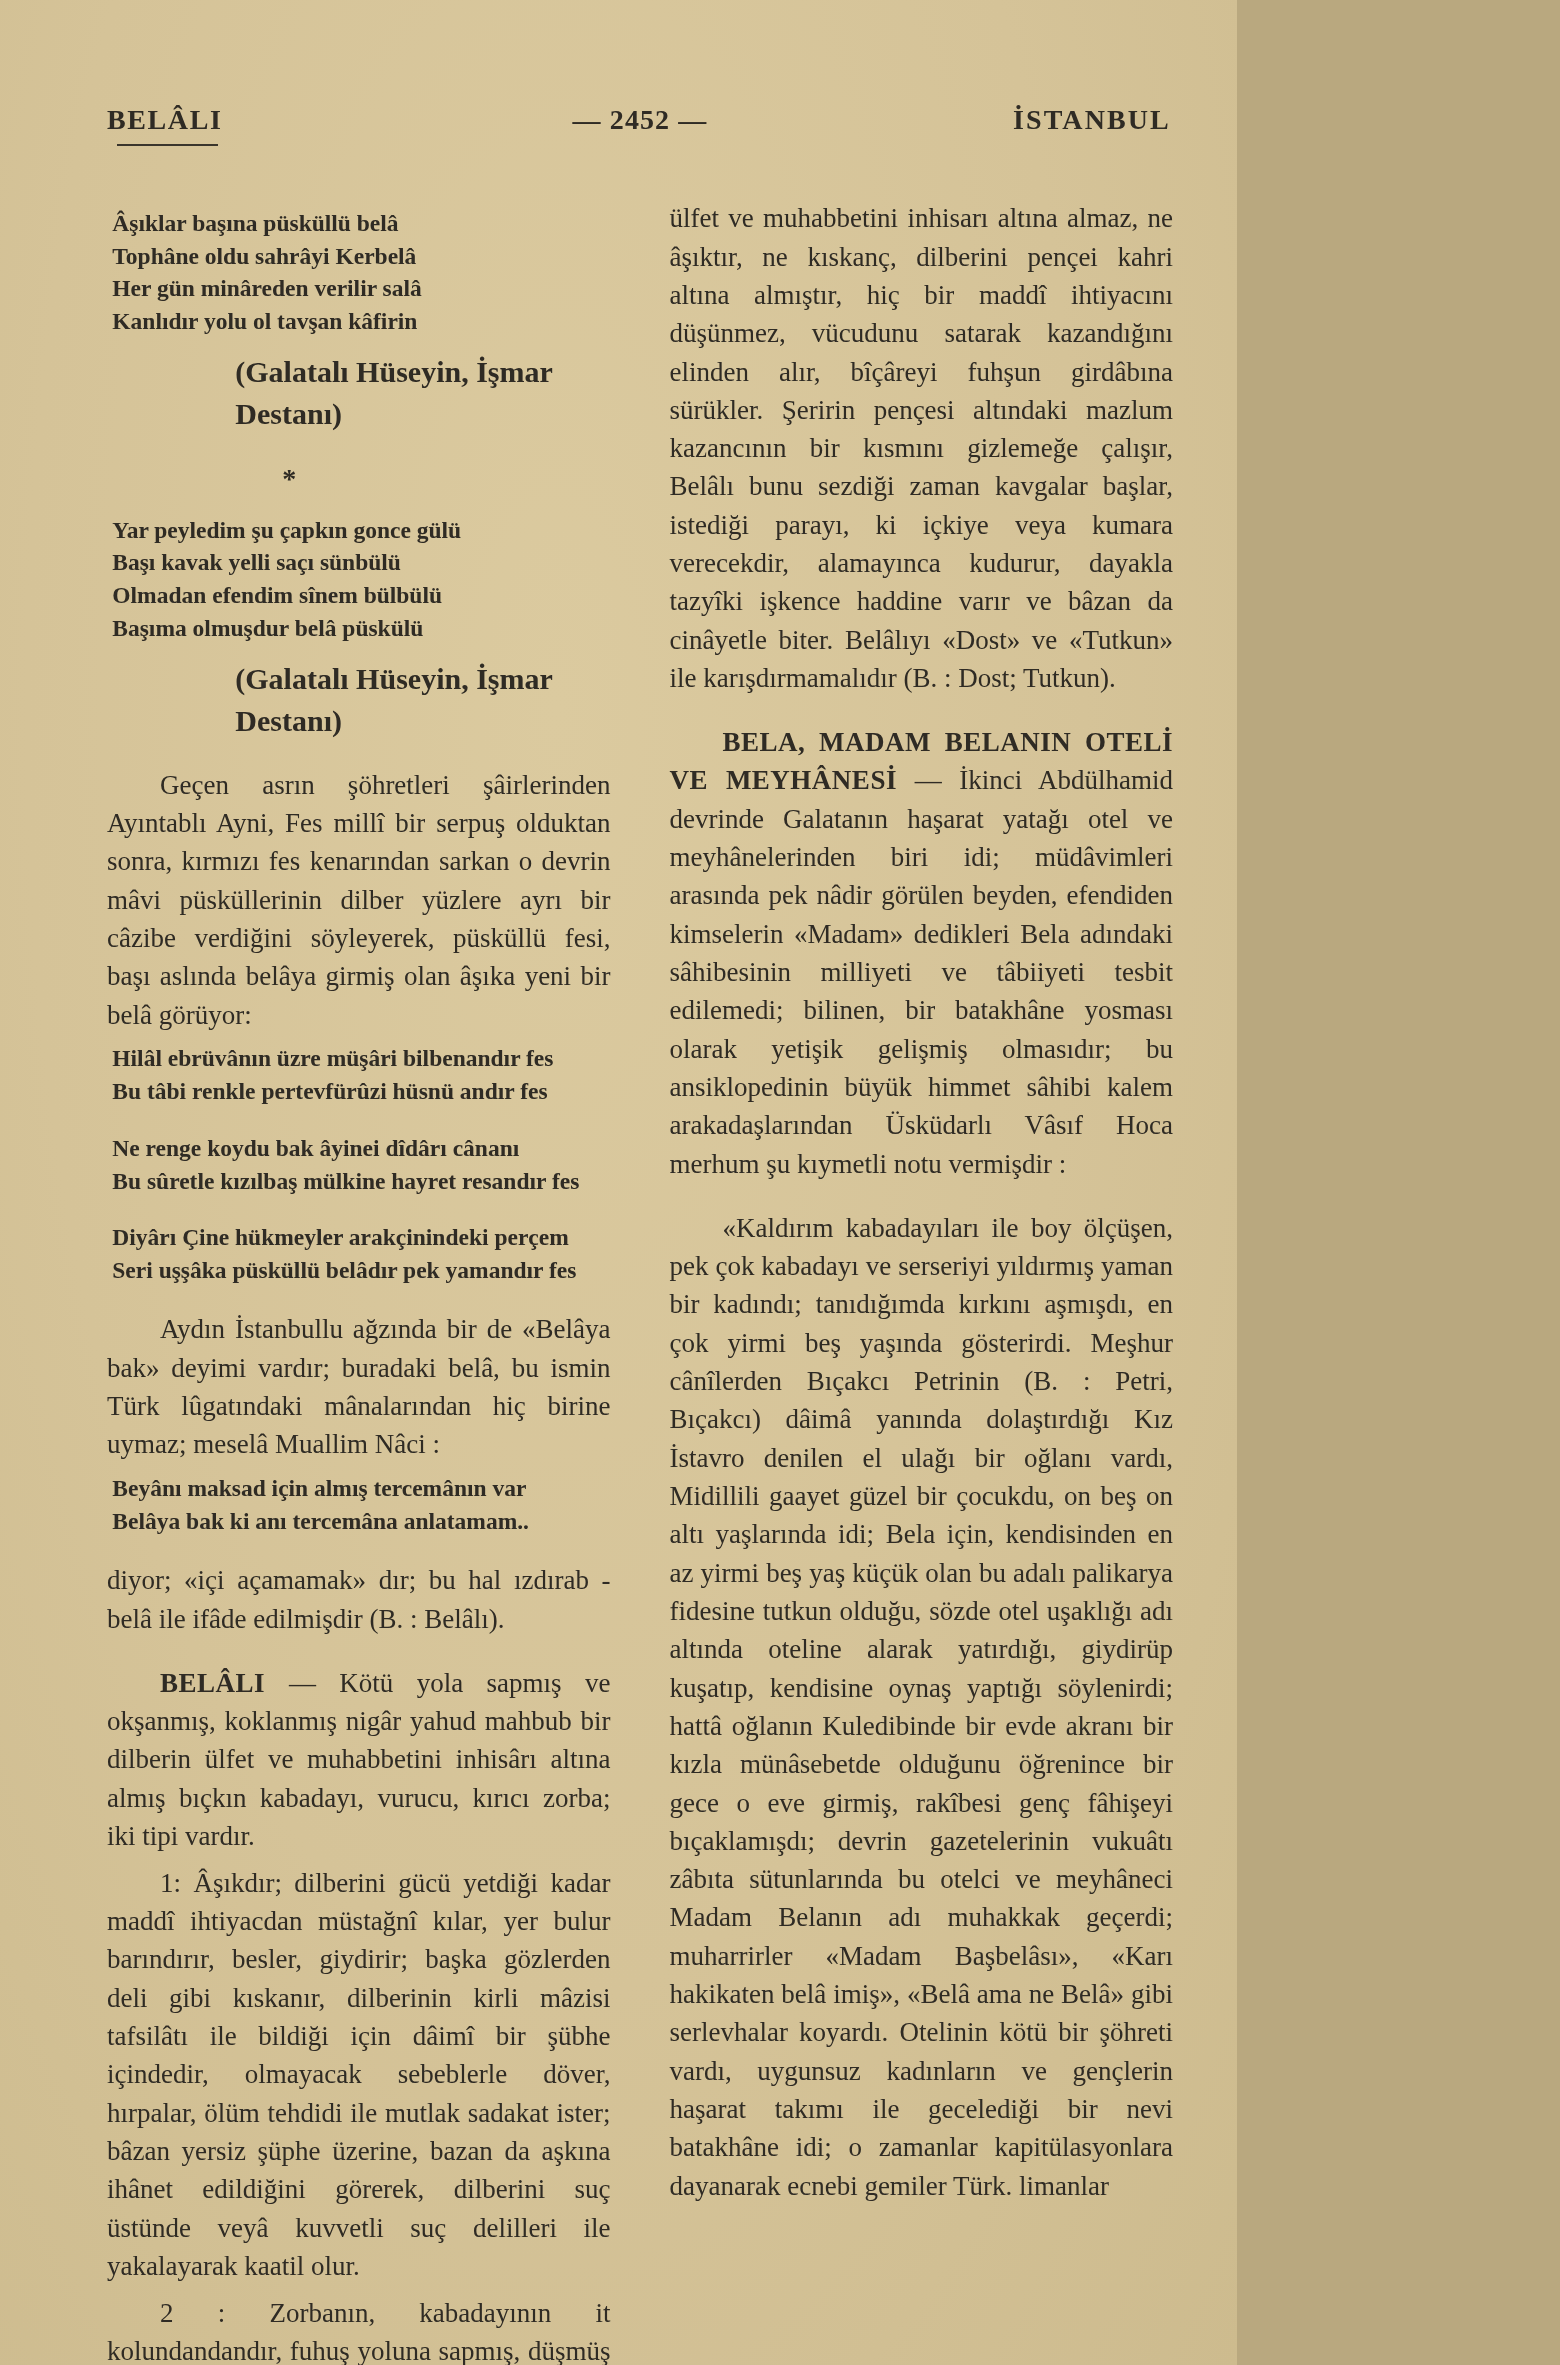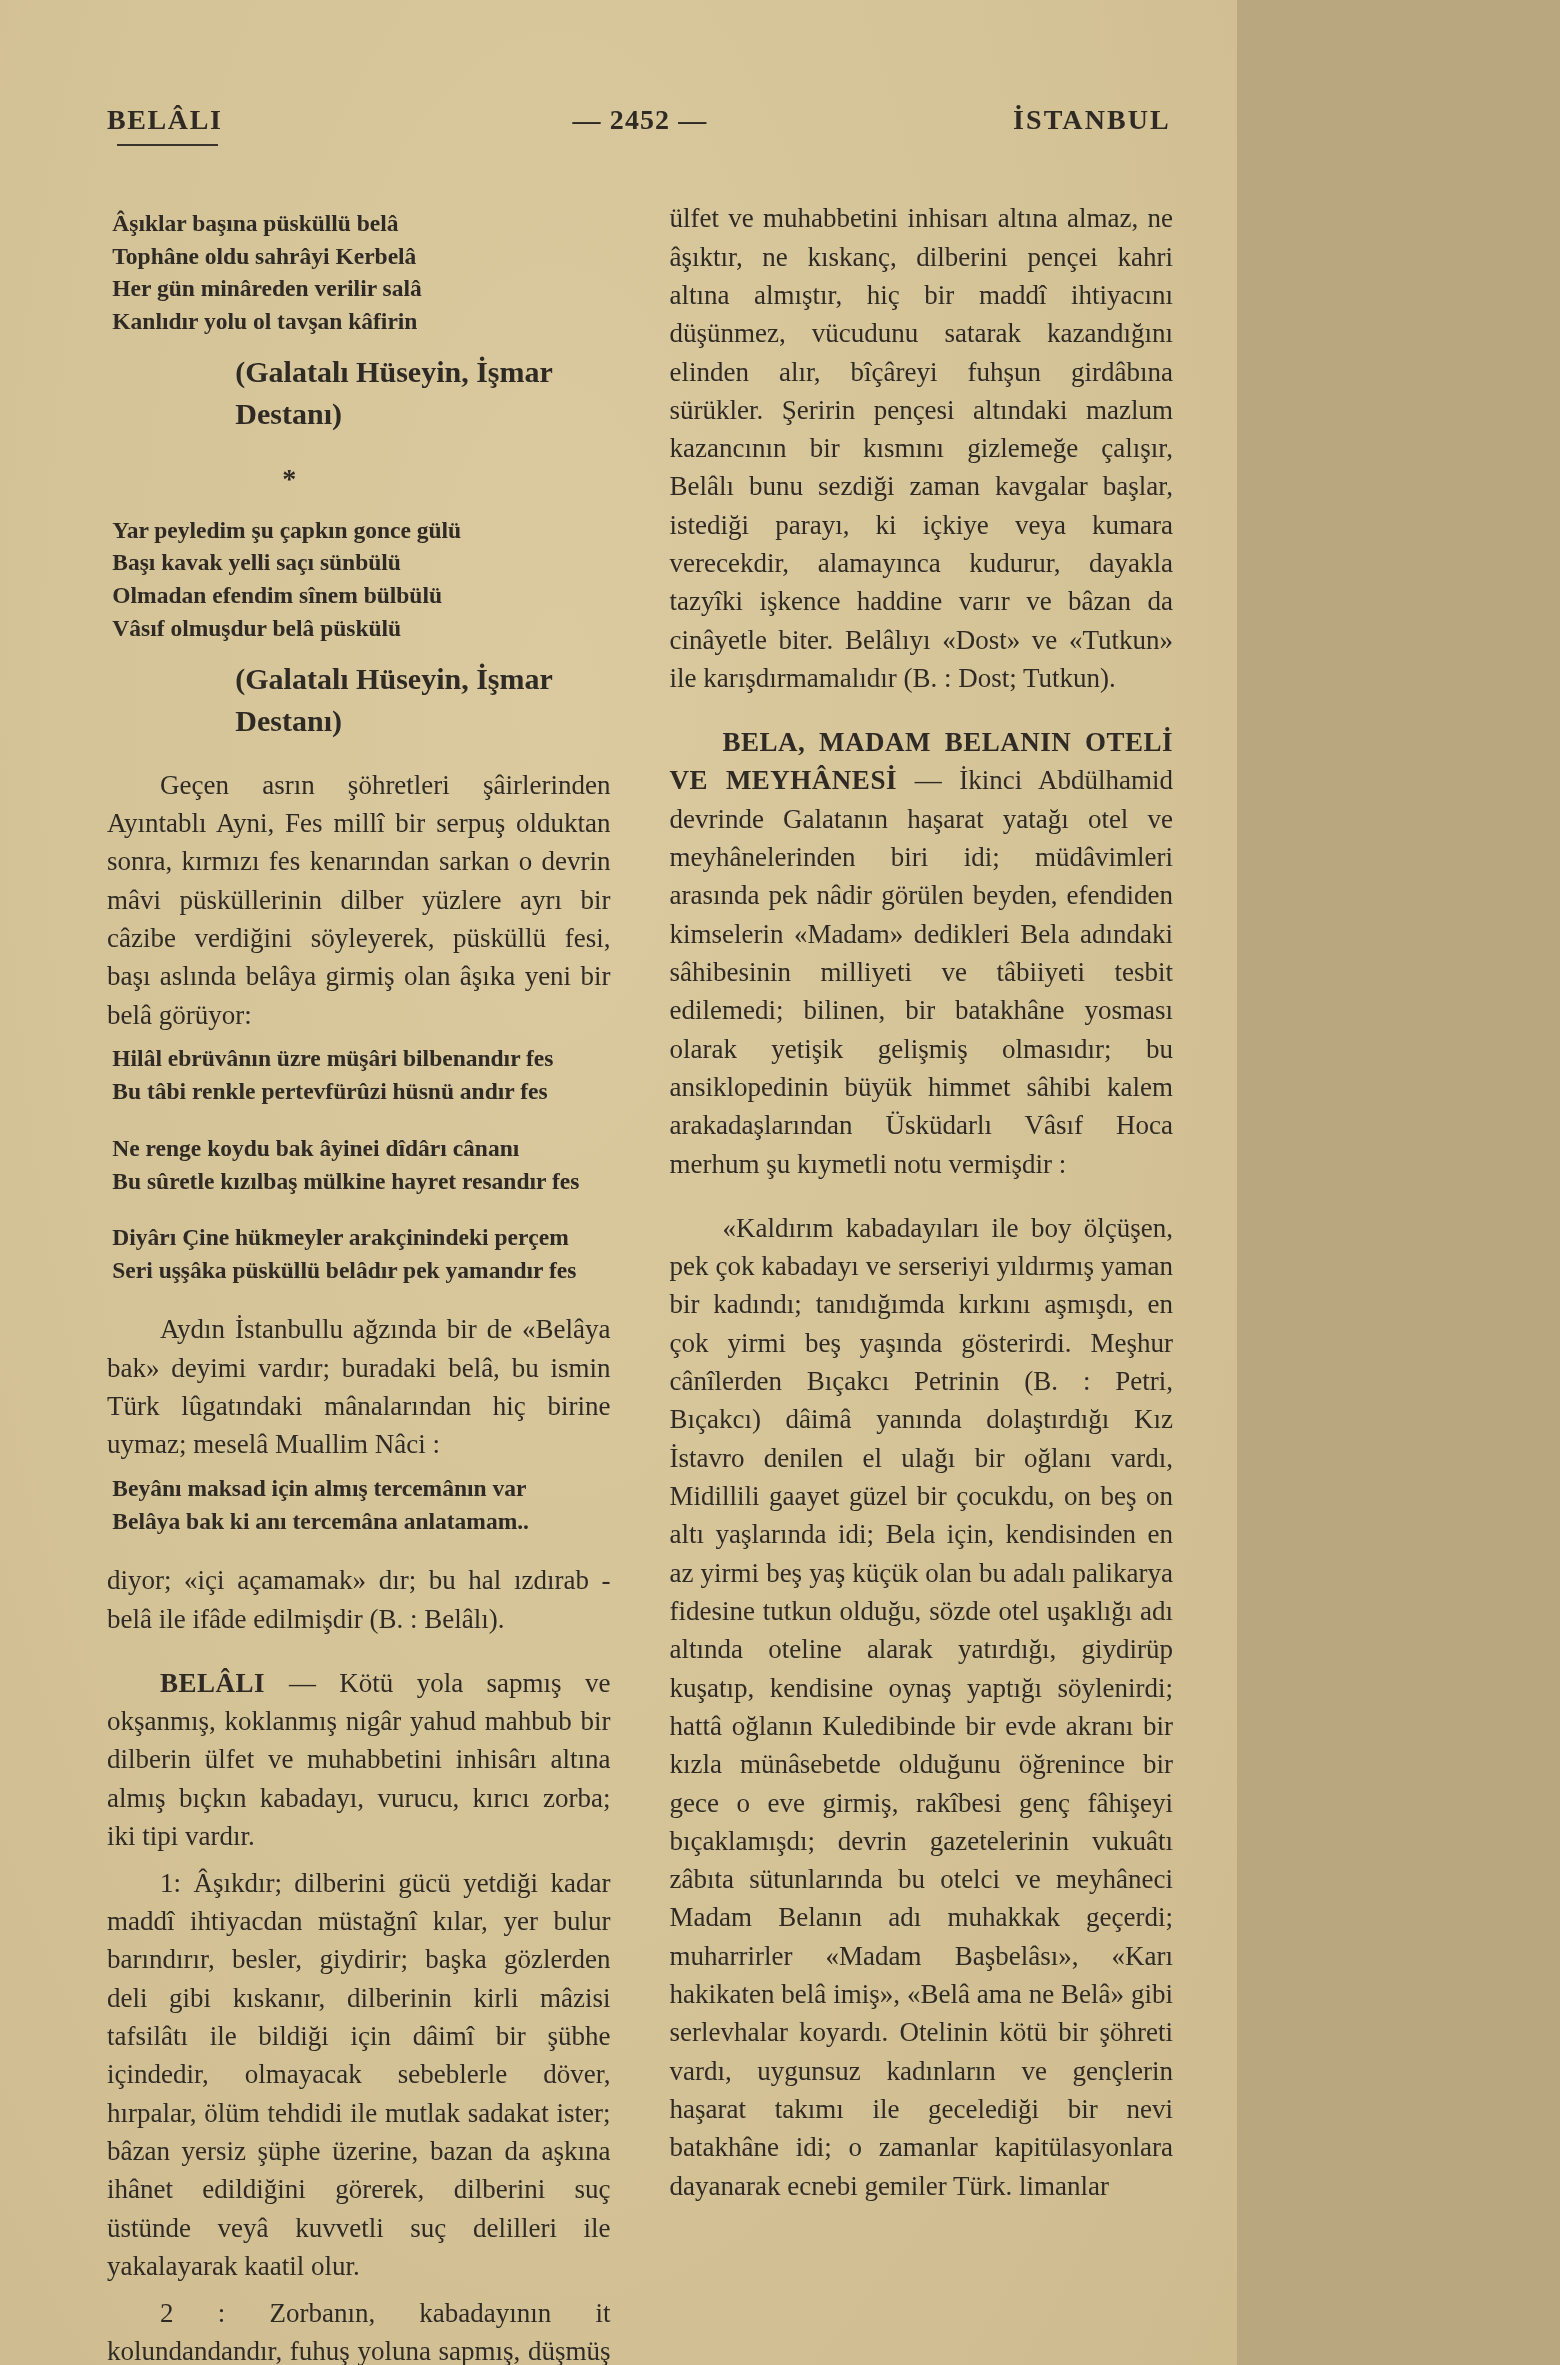--- a/index.html
+++ b/index.html
@@ -93,21 +93,21 @@
           <div class="poem-line">Tophâne oldu sahrâyi Kerbelâ</div>
           <div class="poem-line">Her gün minâreden verilir salâ</div>
           <div class="poem-line">Kanlıdır yolu ol tavşan kâfirin</div>
           <div class="attribution">(Galatalı Hüseyin, İşmar Destanı)</div>
         </div>
         <div class="star">*</div>
         <div class="poem">
           <div class="poem-line">Yar peyledim şu çapkın gonce gülü</div>
           <div class="poem-line">Başı kavak yelli saçı sünbülü</div>
           <div class="poem-line">Olmadan efendim sînem bülbülü</div>
-          <div class="poem-line">Vâsıf olmuşdur belâ püskülü</div>
+          <div class="poem-line">Başıma olmuşdur belâ püskülü</div>
           <div class="attribution">(Galatalı Hüseyin, İşmar Destanı)</div>
         </div>
         <p class="para">Geçen asrın şöhretleri şâirlerinden Ayıntablı Ayni, Fes millî bir serpuş olduktan sonra, kırmızı fes kenarından sarkan o devrin mâvi püsküllerinin dilber yüzlere ayrı bir câzibe verdiğini söyleyerek, püsküllü fesi, başı aslında belâya girmiş olan âşıka yeni bir belâ görüyor:</p>
         <div class="poem">
           <div class="poem-line">Hilâl ebrüvânın üzre müşâri bilbenandır fes</div>
           <div class="poem-line">Bu tâbi renkle pertevfürûzi hüsnü andır fes</div>
         </div>
         <div class="poem">
           <div class="poem-line">Ne renge koydu bak âyinei dîdârı cânanı</div>
           <div class="poem-line">Bu sûretle kızılbaş mülkine hayret resandır fes</div>

